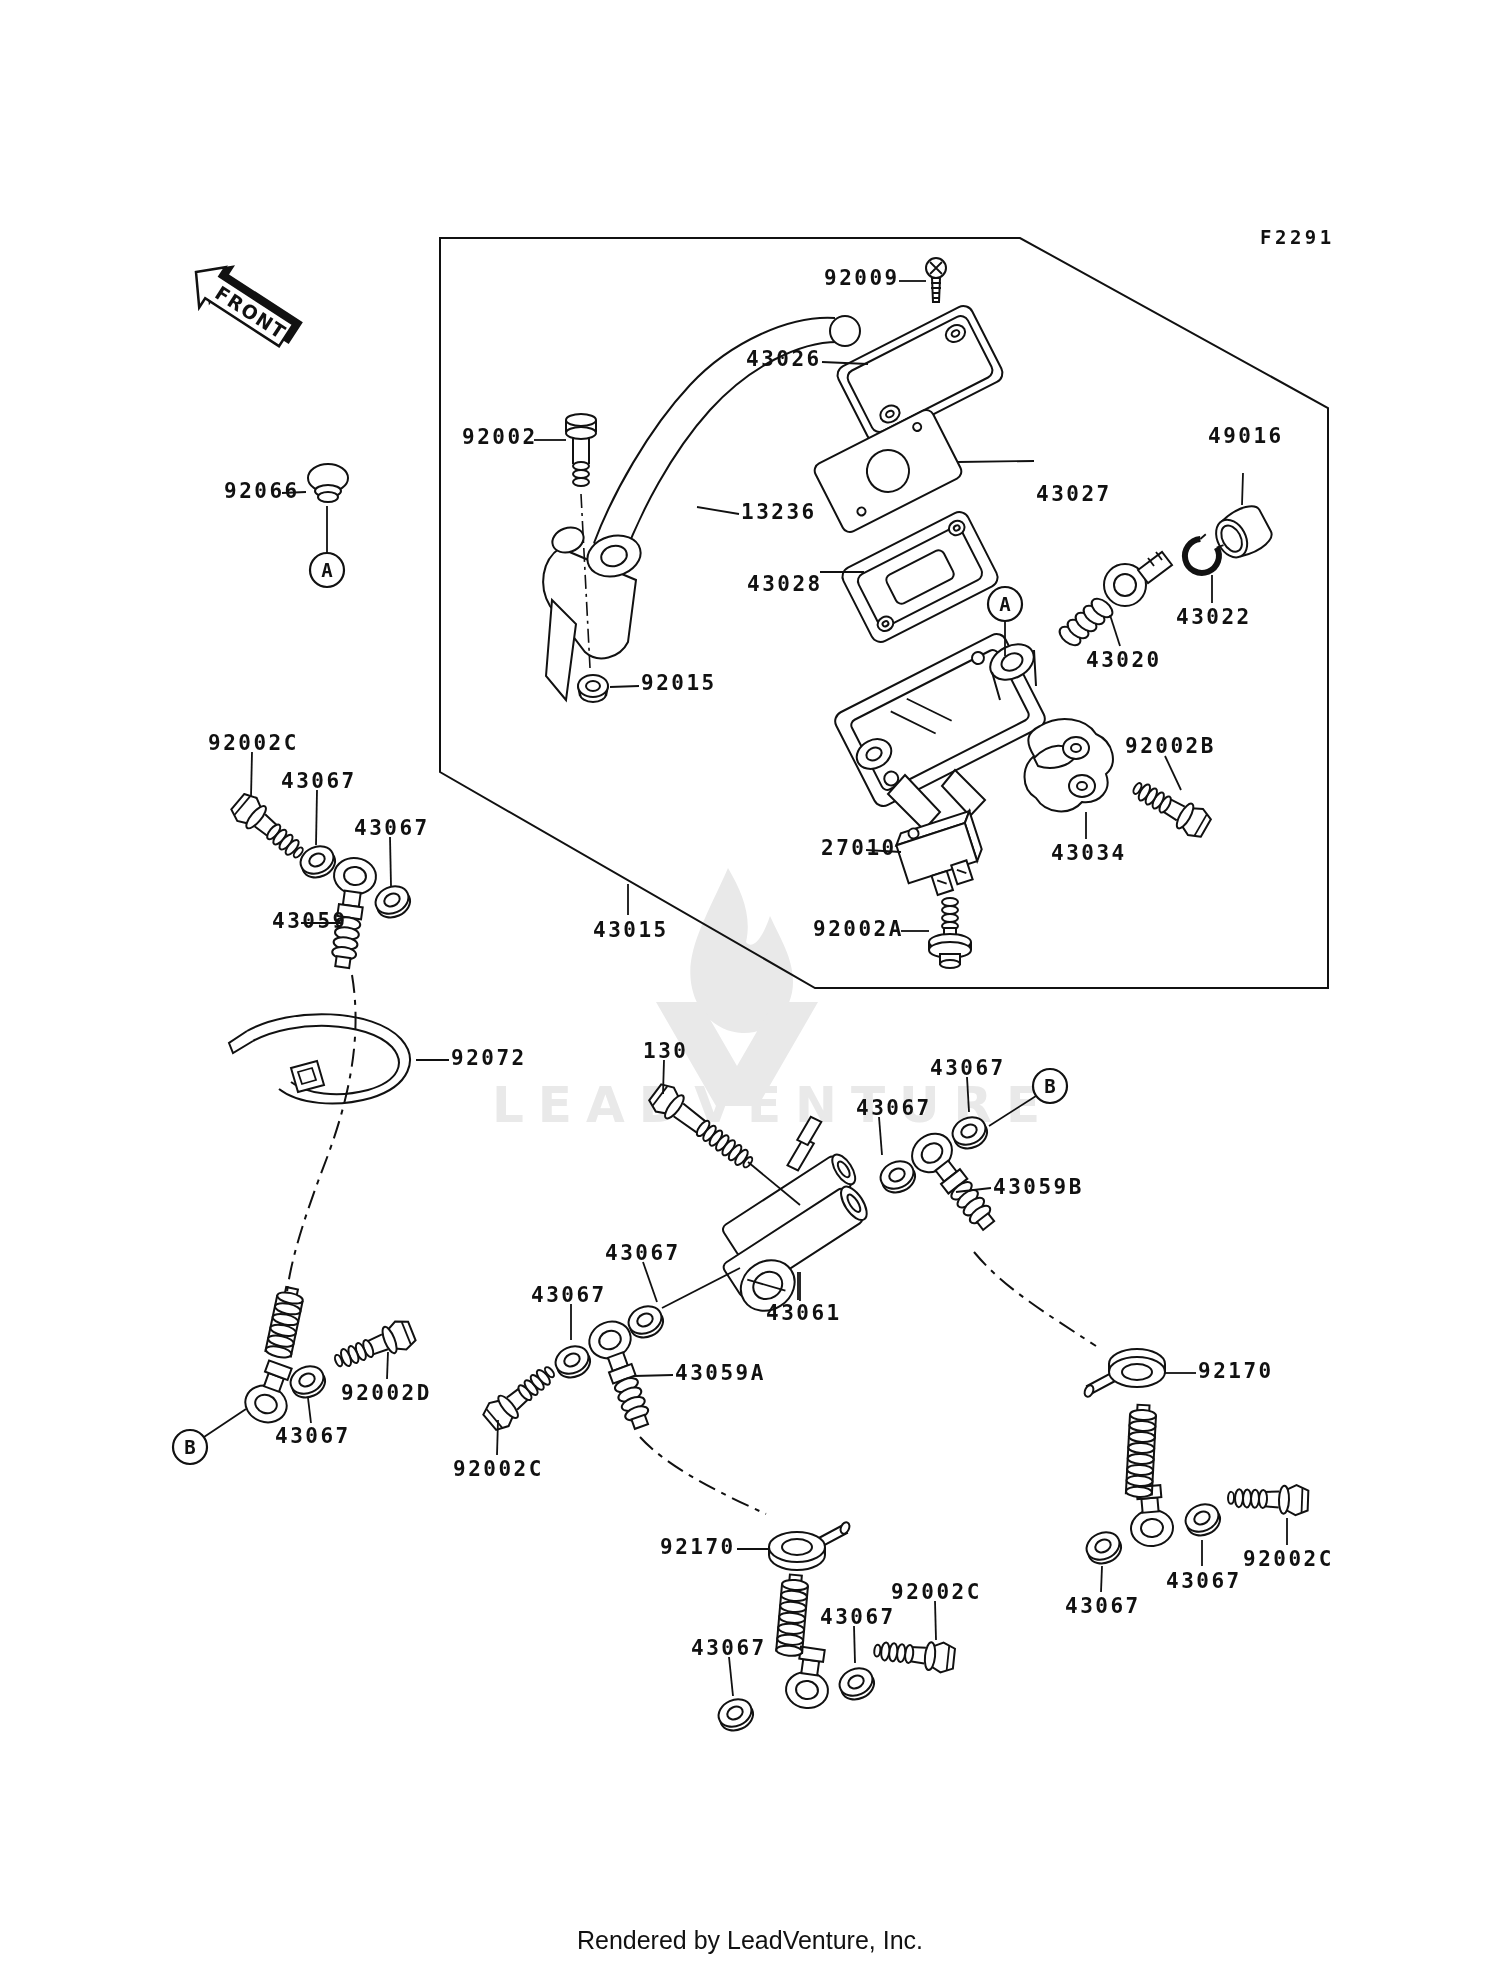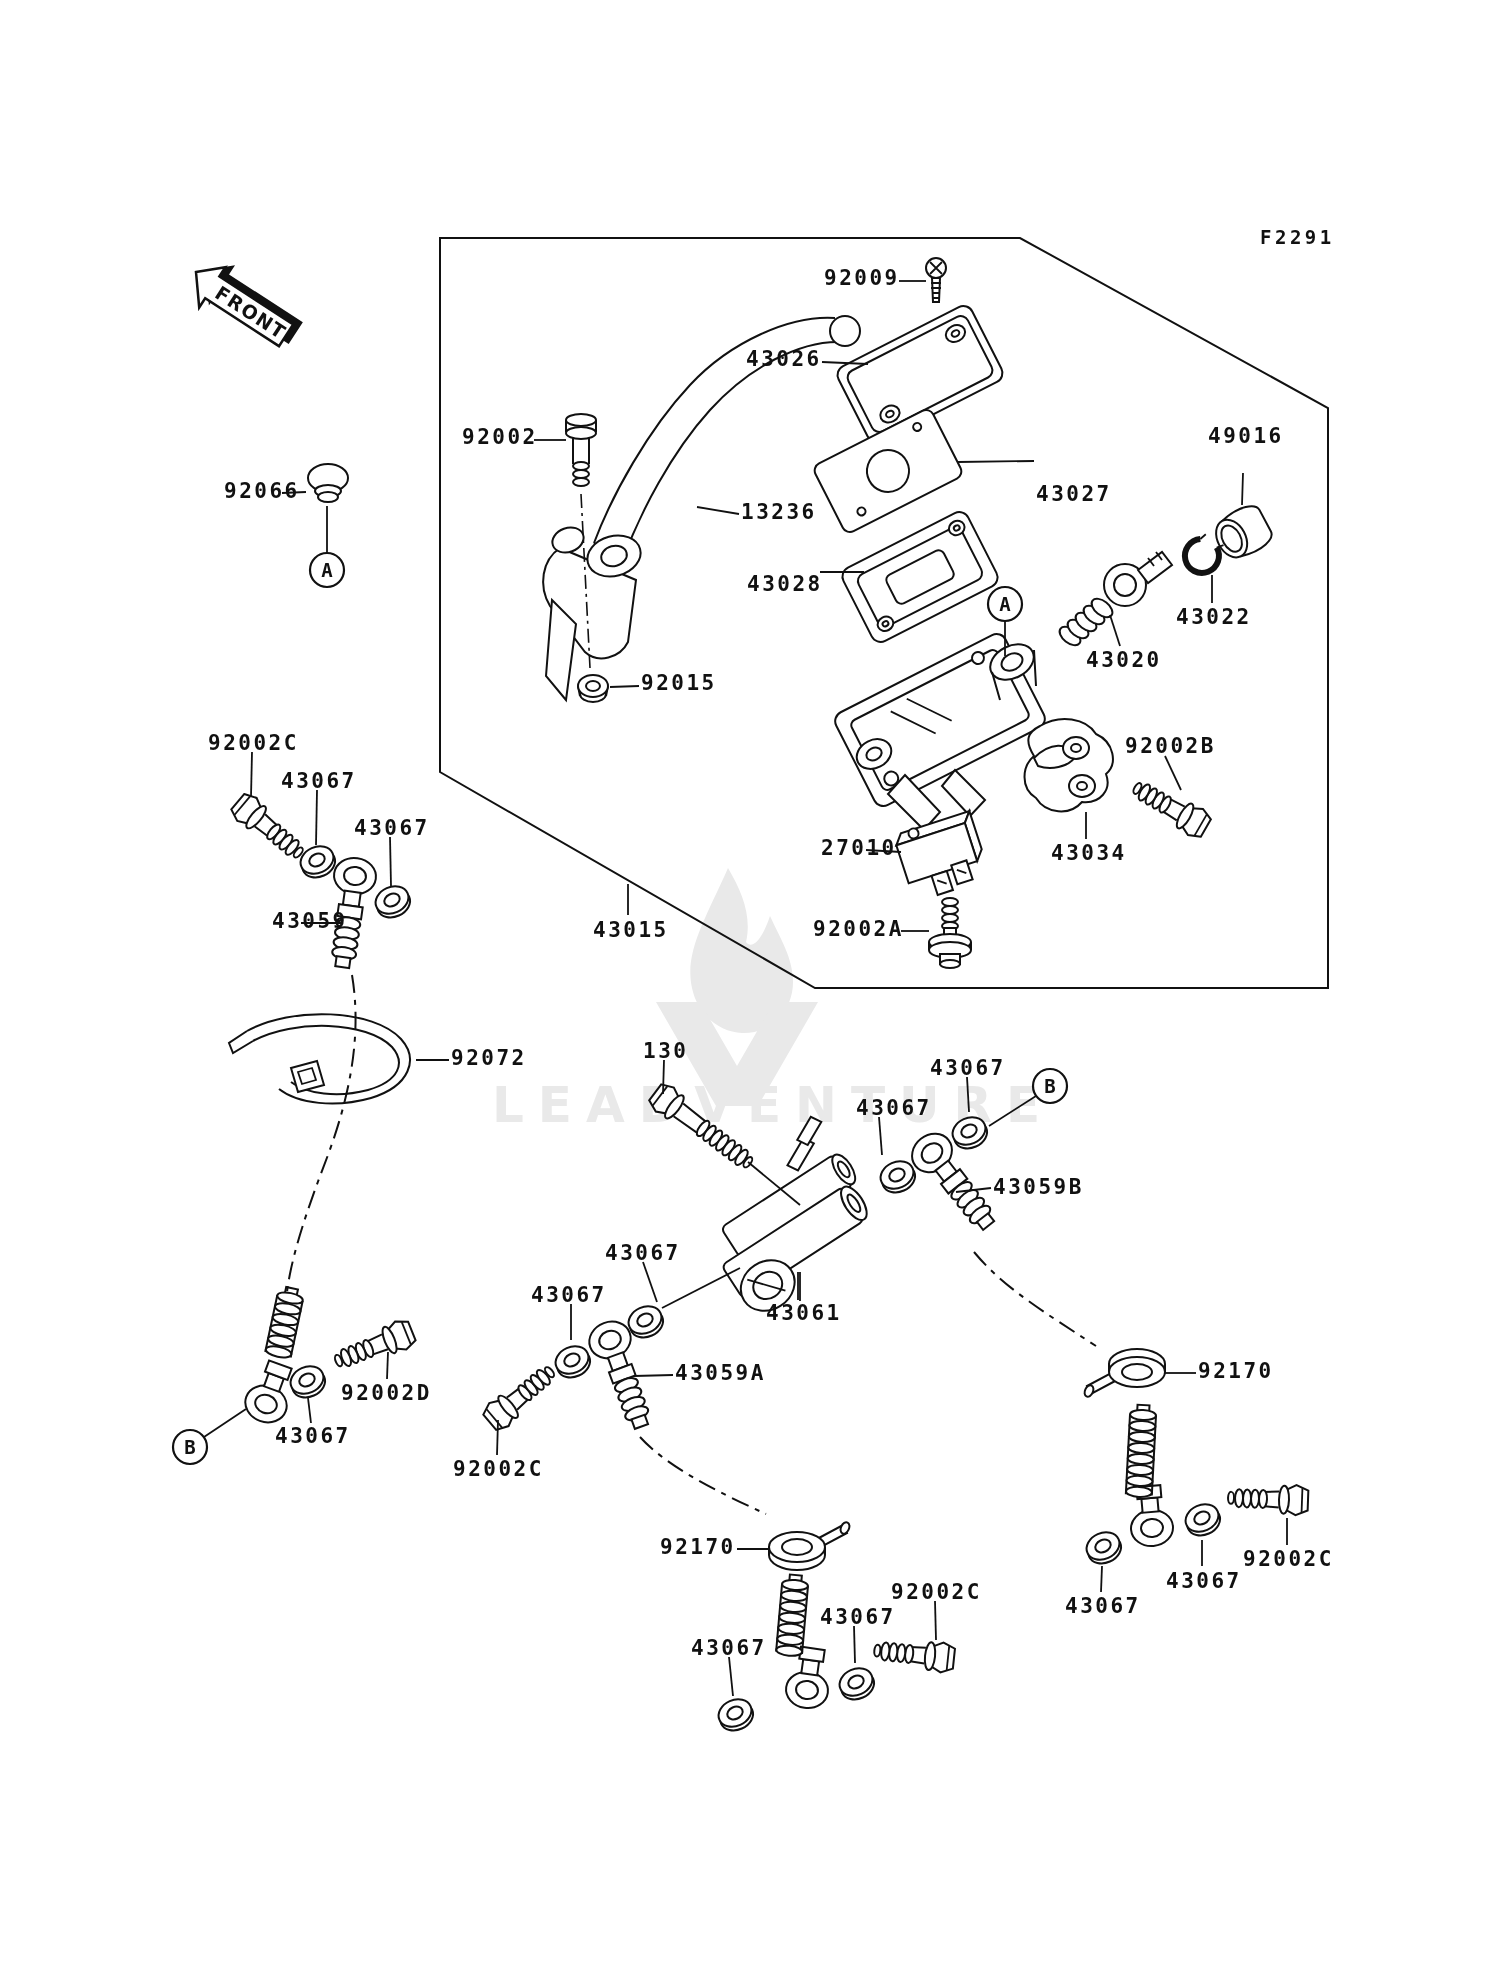--- a/index.html
+++ b/index.html
@@ -542,13 +542,14 @@
       <div class="part-label" style="left:691px;top:1636px;">43067</div>
       <div class="part-label" style="left:820px;top:1605px;">43067</div>
       <div class="part-label" style="left:891px;top:1580px;">92002C</div>
       <div class="part-label" style="left:1198px;top:1359px;">92170</div>
       <div class="part-label" style="left:1166px;top:1569px;">43067</div>
       <div class="part-label" style="left:1065px;top:1594px;">43067</div>
       <div class="part-label" style="left:1243px;top:1547px;">92002C</div>
     </div>
 
   <div class="fig-code">F2291</div>
+  <div class="credit">Rendered by LeadVenture, Inc.</div>
 </div>
 
 </body></html>

